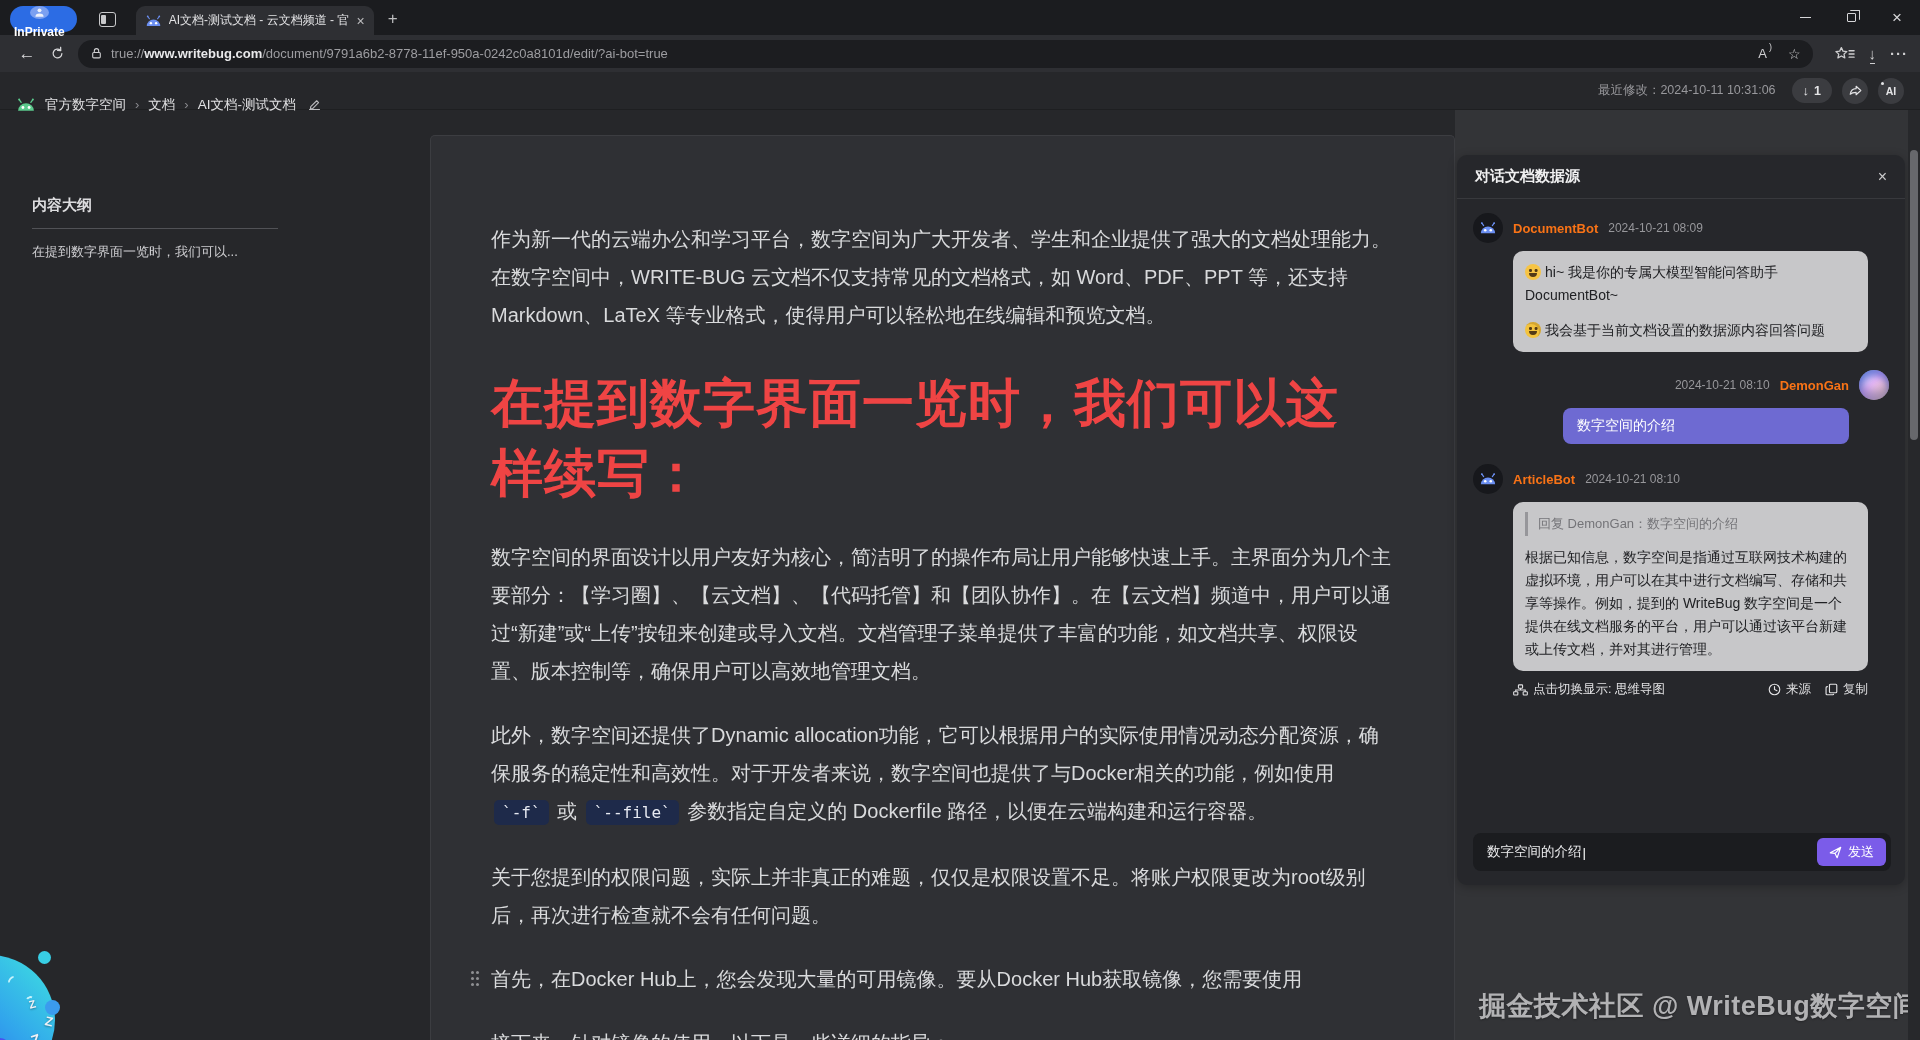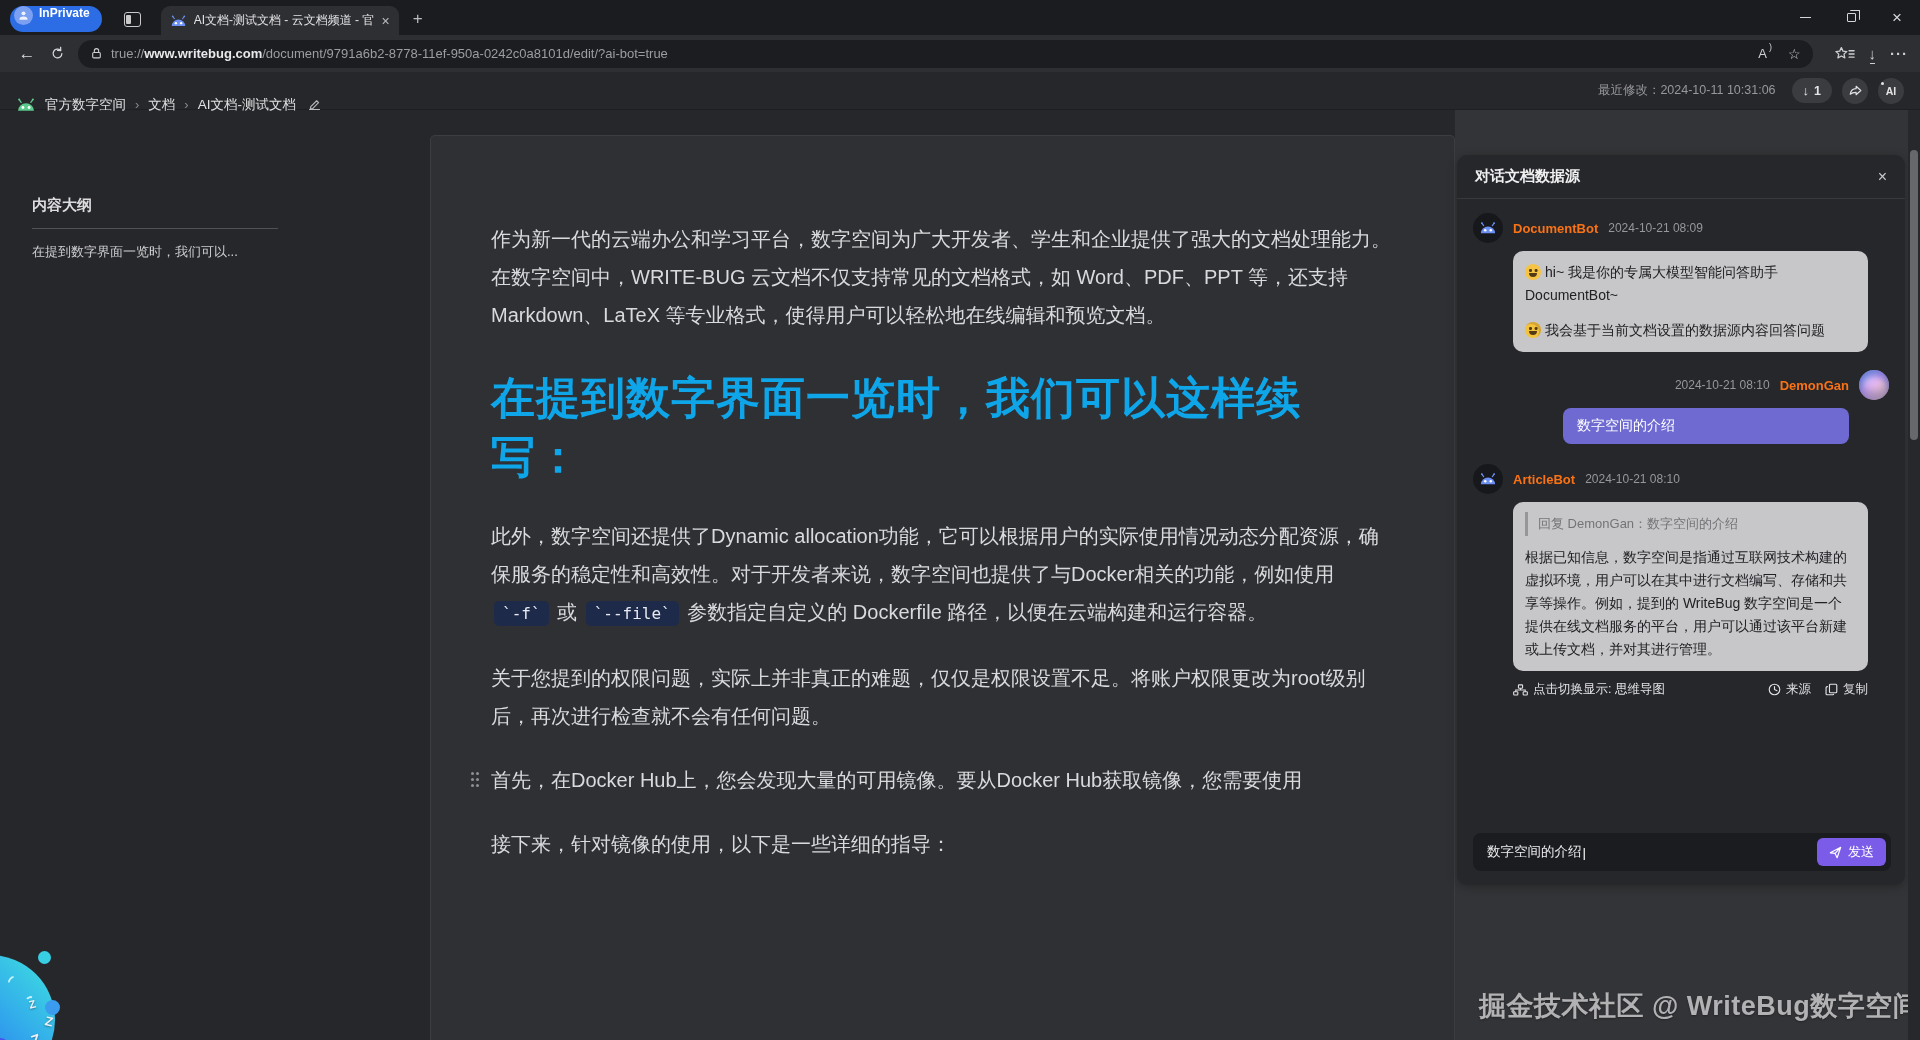--- a/index.html
+++ b/index.html
@@ -8,23 +8,23 @@
     background:#26272a;
     font-family:"Liberation Sans","DejaVu Sans",sans-serif;
     color:#d9dadc;
     position:relative;
   }
   svg { display:block; }
 
   
   .titlebar { height:35px; background:#1b1c1f; display:flex; align-items:flex-end; }
   .inprivate-pill {
-    display:flex; align-items:flex-start; gap:6px; height:26px; margin:4px 0 3px 10px;
+    display:flex; align-items:center; gap:6px; height:26px; margin:4px 0 3px 10px;
     background:#2c6ce4; border-radius:14px; padding:0 12px 0 4px;
-    color:#fff; font-size:12px; font-weight:700;
+    color:#fff; font-size:12px; font-weight:700;flex-direction:column;
   }
   .inprivate-avatar { width:19px; height:19px; border-radius:50%; background:#7ba0f1; display:flex; align-items:center; justify-content:center; }
   .ws-icon { width:17px; height:15px; border:1.5px solid #c9c9cb; border-radius:3px; margin:0 0 8px 22px; position:relative; }
   .ws-icon::before { content:""; position:absolute; left:1.5px; top:1.5px; width:5px; height:9px; background:#c9c9cb; border-radius:1px; }
   .tab {
     width:238px; height:29px; margin-left:20px; background:#2e2f33;
     border-radius:9px 9px 0 0; display:flex; align-items:center; gap:7px; padding:0 9px;
   }
   .tab-title { flex:1; font-size:12px; color:#e2e2e4; white-space:nowrap; overflow:hidden; }
   .tab-close, .newtab-btn { color:#bdbdbf; font-size:14px; line-height:1; }
@@ -72,21 +72,21 @@
   .outline-divider { width:246px; border:none; border-top:1px solid #515256; margin:13px 0 14px; }
   .outline-item { font-size:13px; color:#cfcfd2; width:250px; }
 
   .doc-card {
     position:absolute; left:430px; top:25px; width:1025px; bottom:-2px;
     background:#2f3034; border:1px solid #3c3d41; border-bottom:none; border-radius:5px 5px 0 0;
     padding:80px 60px 0; overflow:hidden;
   }
   .para { font-size:20px; line-height:38px; color:#d9dadc; margin:26px 0; position:relative; }
   .para:first-child { margin-top:4px; }
-  .doc-h1 { font-size:44px; line-height:1.35; font-weight:700; color:#0ea5e9; letter-spacing:1px; max-width:860px; margin:34px 0 30px; }
+  .doc-h1 { font-size:52px; line-height:1.35; font-weight:700; color:#ef4444; letter-spacing:1px; max-width:860px; margin:34px 0 30px; }
   .chip {
     font-family:"DejaVu Sans Mono","Liberation Mono",monospace; font-size:16px;
     background:#1e2a4a; color:#e7eaf2; padding:3px 8px; border-radius:5px; margin:0 3px; white-space:nowrap;
   }
   .drag-handle { position:absolute; left:-20px; top:11px; width:3px; height:3px; border-radius:50%; background:#8e8f92;
     box-shadow:5px 0 0 #8e8f92, 0 6px 0 #8e8f92, 5px 6px 0 #8e8f92, 0 12px 0 #8e8f92, 5px 12px 0 #8e8f92; }
 
   
   .rightcol { position:absolute; right:12px; top:0; width:453px; height:930px; background:#333437; }
   .chat-panel {
@@ -310,20 +310,21 @@
 
   <div class="sidebar">
     <div class="outline-title">内容大纲</div>
     <hr class="outline-divider">
     <div class="outline-item">在提到数字界面一览时，我们可以...</div>
   </div>
 
   <div class="doc-card">
     <p class="para">作为新一代的云端办公和学习平台，数字空间为广大开发者、学生和企业提供了强大的文档处理能力。在数字空间中，WRITE-BUG 云文档不仅支持常见的文档格式，如 Word、PDF、PPT 等，还支持 Markdown、LaTeX 等专业格式，使得用户可以轻松地在线编辑和预览文档。</p>
     <h1 class="doc-h1">在提到数字界面一览时，我们可以这样续写：</h1>
+    <p class="para">数字空间的界面设计以用户友好为核心，简洁明了的操作布局让用户能够快速上手。主界面分为几个主要部分：【学习圈】、【云文档】、【代码托管】和【团队协作】。在【云文档】频道中，用户可以通过“新建”或“上传”按钮来创建或导入文档。文档管理子菜单提供了丰富的功能，如文档共享、权限设置、版本控制等，确保用户可以高效地管理文档。</p>
     <p class="para">
       <span>此外，数字空间还提供了Dynamic allocation功能，它可以根据用户的实际使用情况动态分配资源，确保服务的稳定性和高效性。对于开发者来说，数字空间也提供了与Docker相关的功能，例如使用 </span><span class="chip">`-f`</span><span> 或 </span><span class="chip">`--file`</span><span> 参数指定自定义的 Dockerfile 路径，以便在云端构建和运行容器。</span>
     </p>
     <p class="para">关于您提到的权限问题，实际上并非真正的难题，仅仅是权限设置不足。将账户权限更改为root级别后，再次进行检查就不会有任何问题。</p>
     <p class="para">
       <span class="drag-handle"></span>
       <span>首先，在Docker Hub上，您会发现大量的可用镜像。要从Docker Hub获取镜像，您需要使用 </span>
     </p>
     <p class="para">接下来，针对镜像的使用，以下是一些详细的指导：</p>
 

